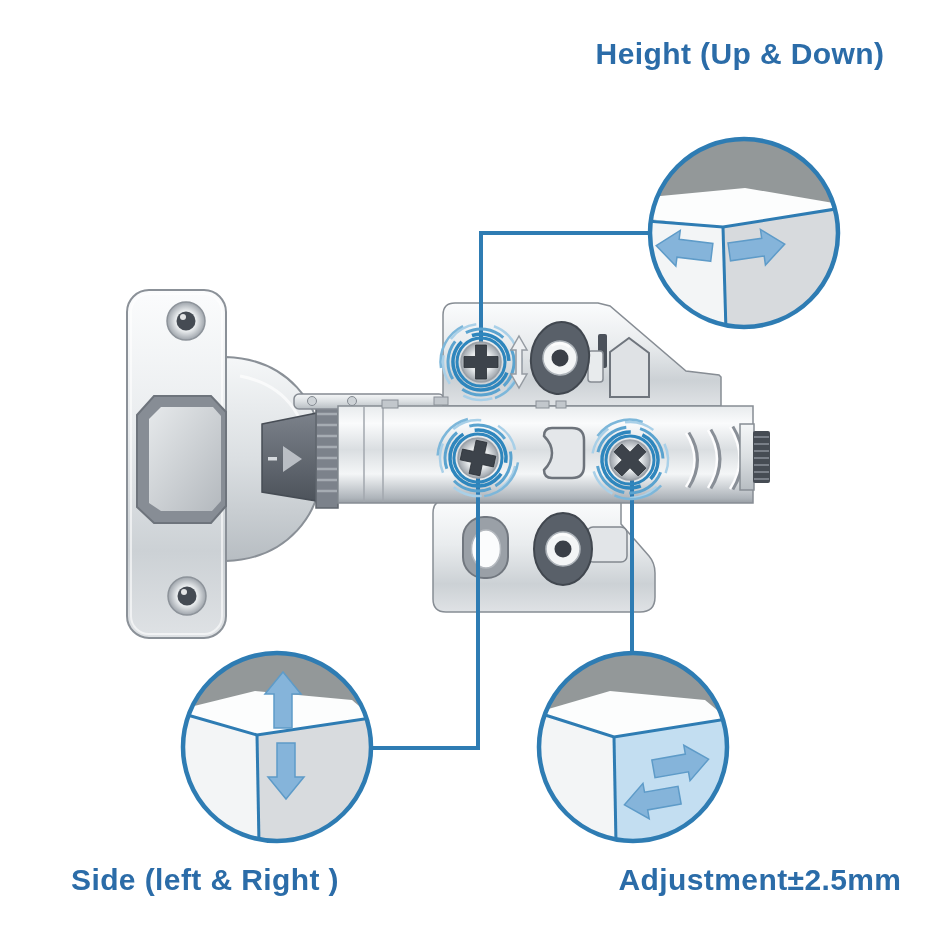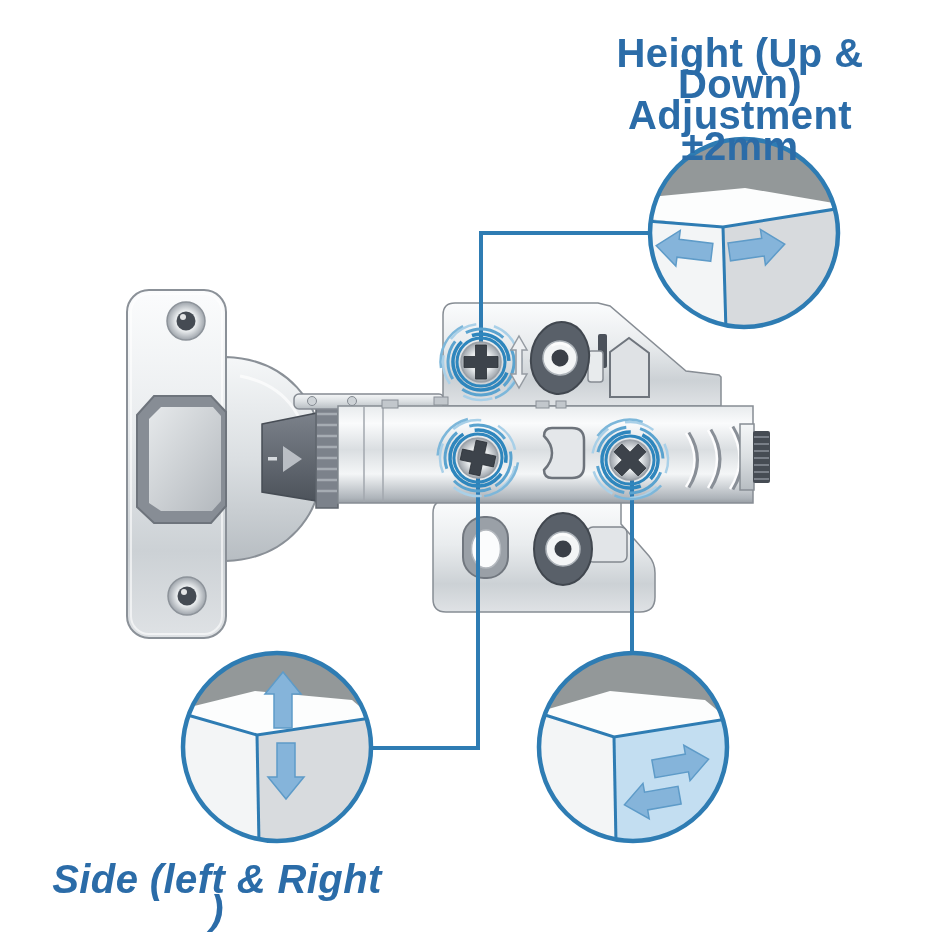--- a/index.html
+++ b/index.html
@@ -3,25 +3,25 @@
 <meta charset="utf-8">
 <style>
   html,body { margin:0; padding:0; }
   body {
     width:950px; height:950px; position:relative; background:#ffffff;
     font-family:"Liberation Sans", sans-serif; overflow:hidden;
   }
   #scene { position:absolute; left:0; top:0; }
   .caption {
     position:absolute; text-align:center;
-    font-weight:700; font-size:40px; line-height:31px;
+    font-weight:700; font-size:30px; line-height:31px;
     color:var(--label_text,#2b6ca8); letter-spacing:0.4px;
   }
   #cap-height { left:568px; top:38px;  width:344px; }
-  #cap-side   { left:46px;  top:864px; width:342px;font-style:italic; }
+  #cap-side   { left:34px;  top:864px; width:342px; }
   #cap-depth  { left:592px; top:864px; width:336px; }
 </style>
 </head>
 <body>
 
 <svg id="scene" width="950" height="950" viewBox="0 0 950 950">
   <defs>
     <linearGradient id="plateV" x1="0" y1="0" x2="0" y2="1">
       <stop offset="0" stop-color="#fbfcfd"></stop>
         <stop offset="0.4" stop-color="#e9ecee"></stop>
@@ -242,19 +242,19 @@
         <use href="#arrow" transform="translate(681,764) rotate(-10)"></use>
         <use href="#arrow" transform="translate(652,800) rotate(170)"></use>
       </g>
     </g>
     <circle cx="633" cy="747" r="94" fill="none" style="stroke:var(--accent,#2e7cb3)" stroke-width="4.5"></circle>
   </g>
 </svg>
 
 <div class="caption" id="cap-height">
   <div>Height (Up &amp; Down)</div>
-  <div>Adjustment ±2mm</div>
 </div>
 <div class="caption" id="cap-side">
   <div>Side (left &amp; Right )</div>
 </div>
 <div class="caption" id="cap-depth">
+  <div>Adjustment±2.5mm</div>
 </div>
 
 </body></html>

